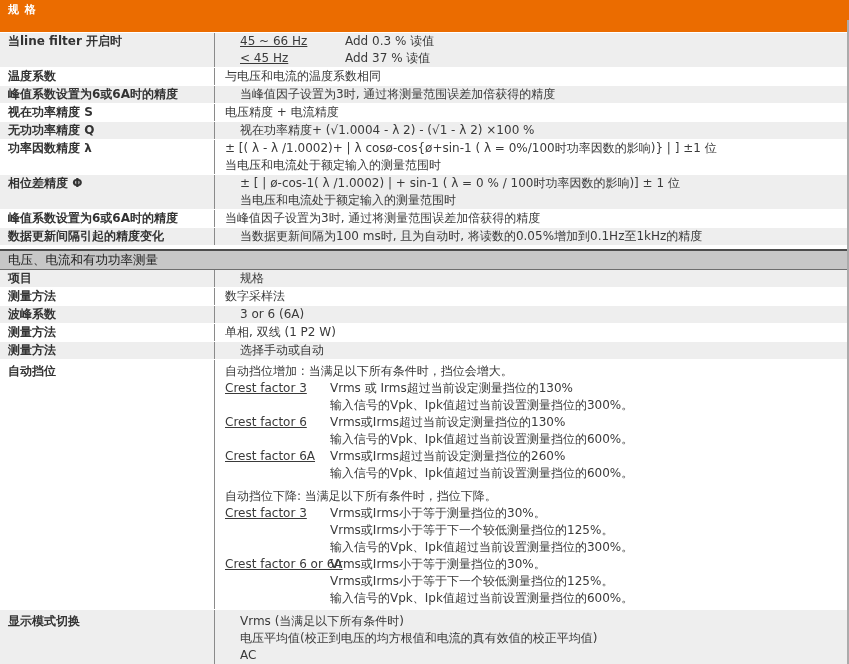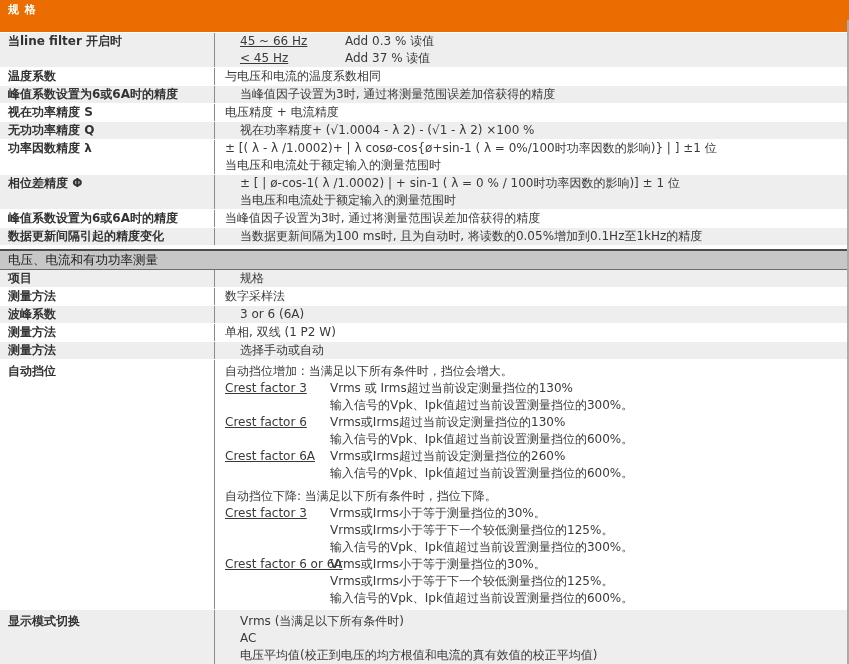--- a/index.html
+++ b/index.html
@@ -220,20 +220,20 @@
       <div class="line"><span class="c1"></span><span>输入信号的Vpk、Ipk值超过当前设置测量挡位的600%。</span></div>
     </div>
   </div>
 
   <div class="row shaded bottom-row">
     <div class="cell label tall">
         <div class="line">显示模式切换</div>
       </div>
     <div class="cell value tall">
       <div class="line">Vrms (当满足以下所有条件时)</div>
+      <div class="line">电压平均值(校正到电压的均方根值和电流的真有效值的校正平均值)</div>
       <div class="line">AC</div>
-      <div class="line">电压平均值(校正到电压的均方根值和电流的真有效值的校正平均值)</div>
       <div class="line">DC</div>
     </div>
   </div>
 
   <div class="edge-line"></div>
 </div>
 
 </body></html>

